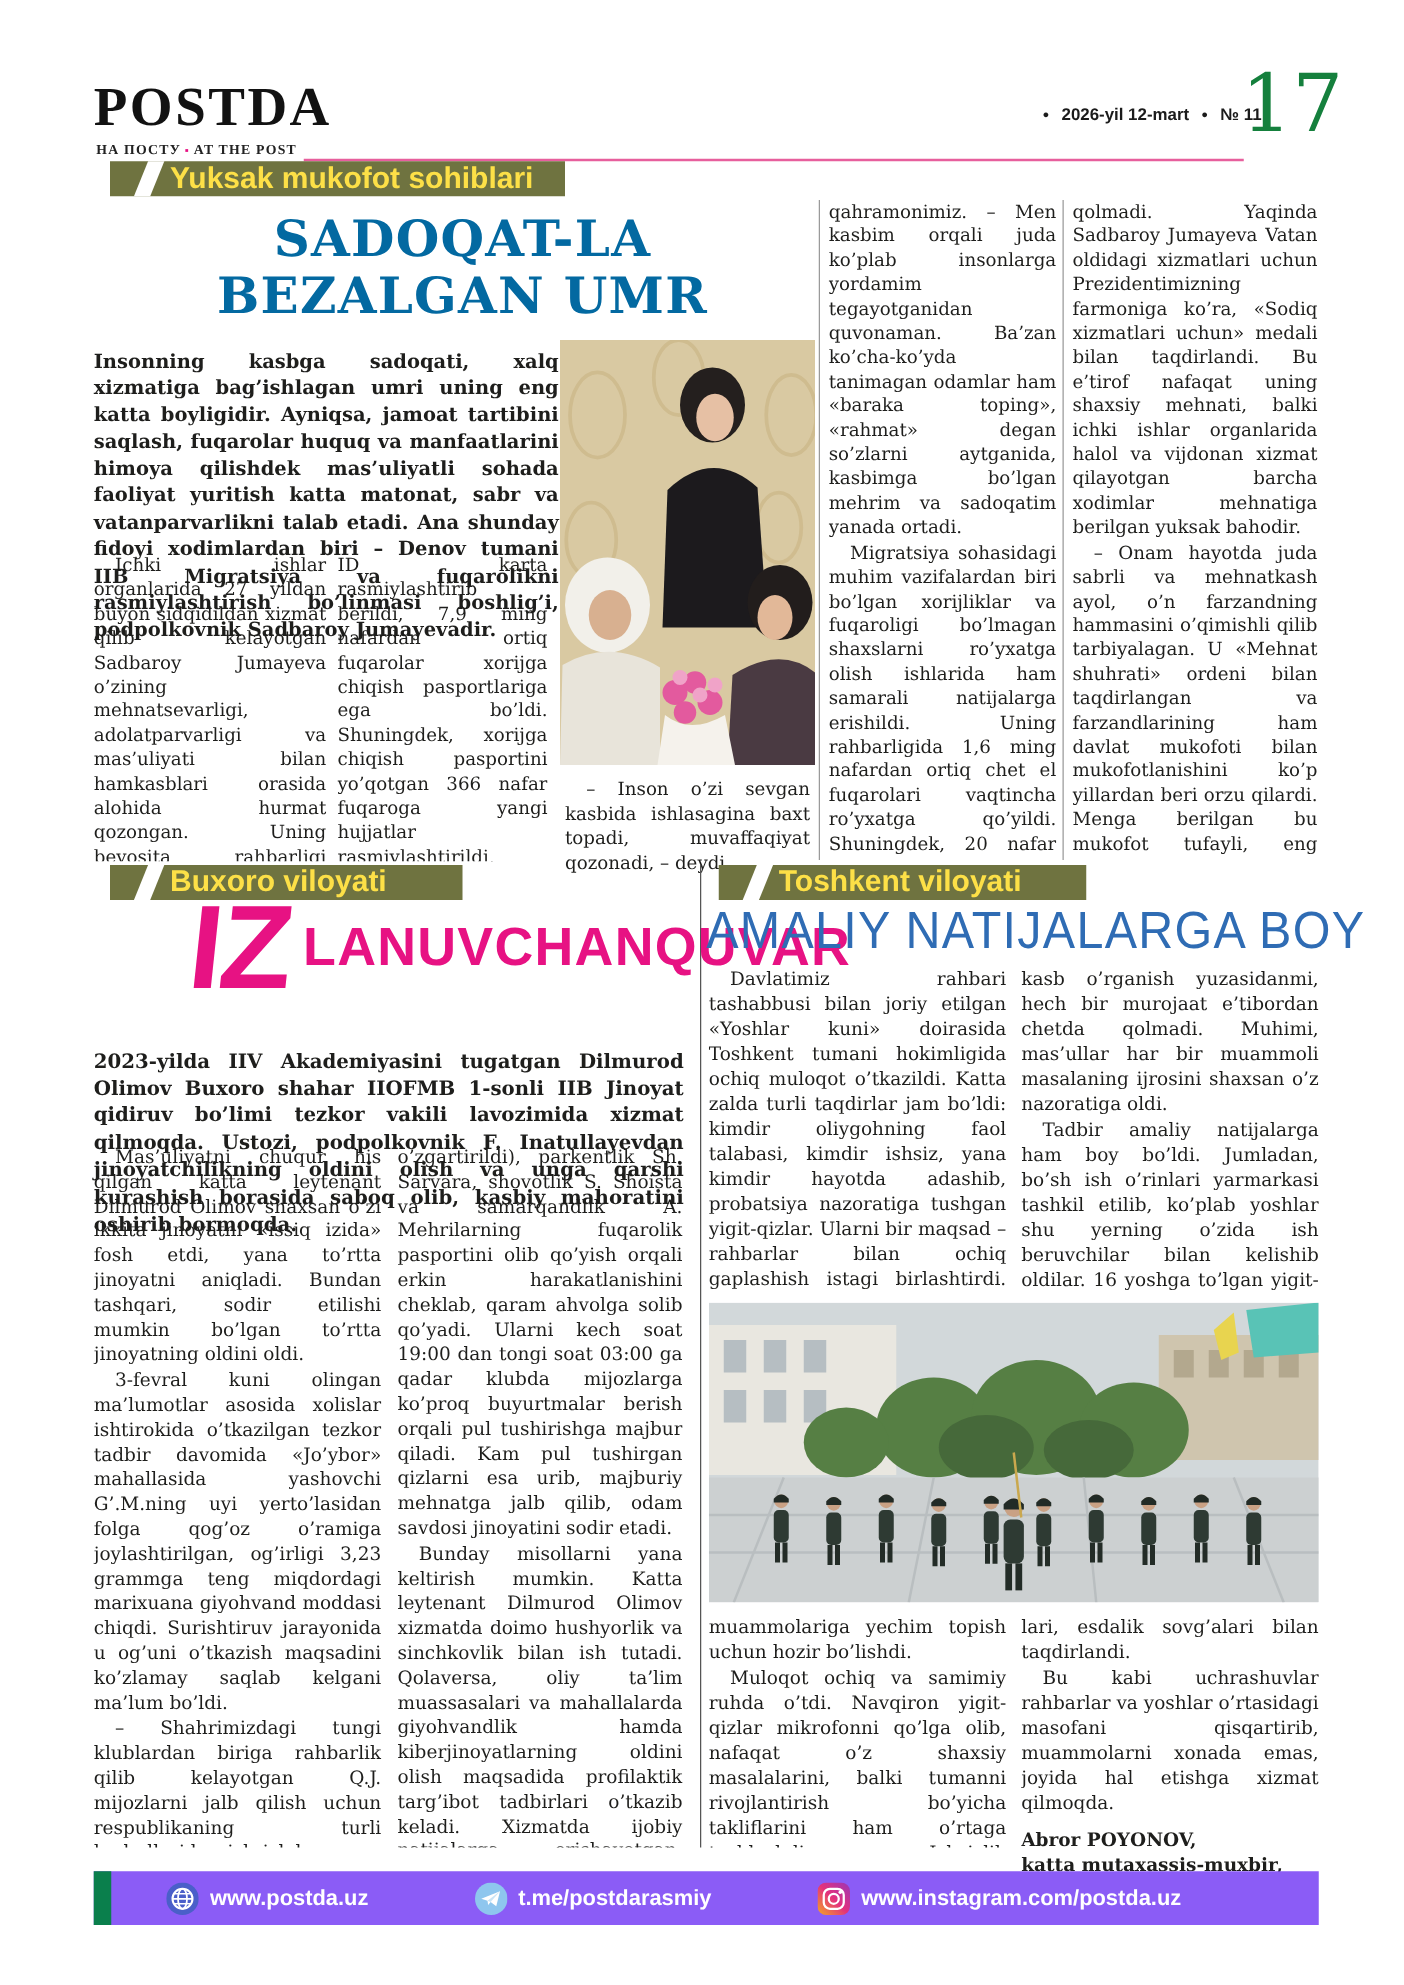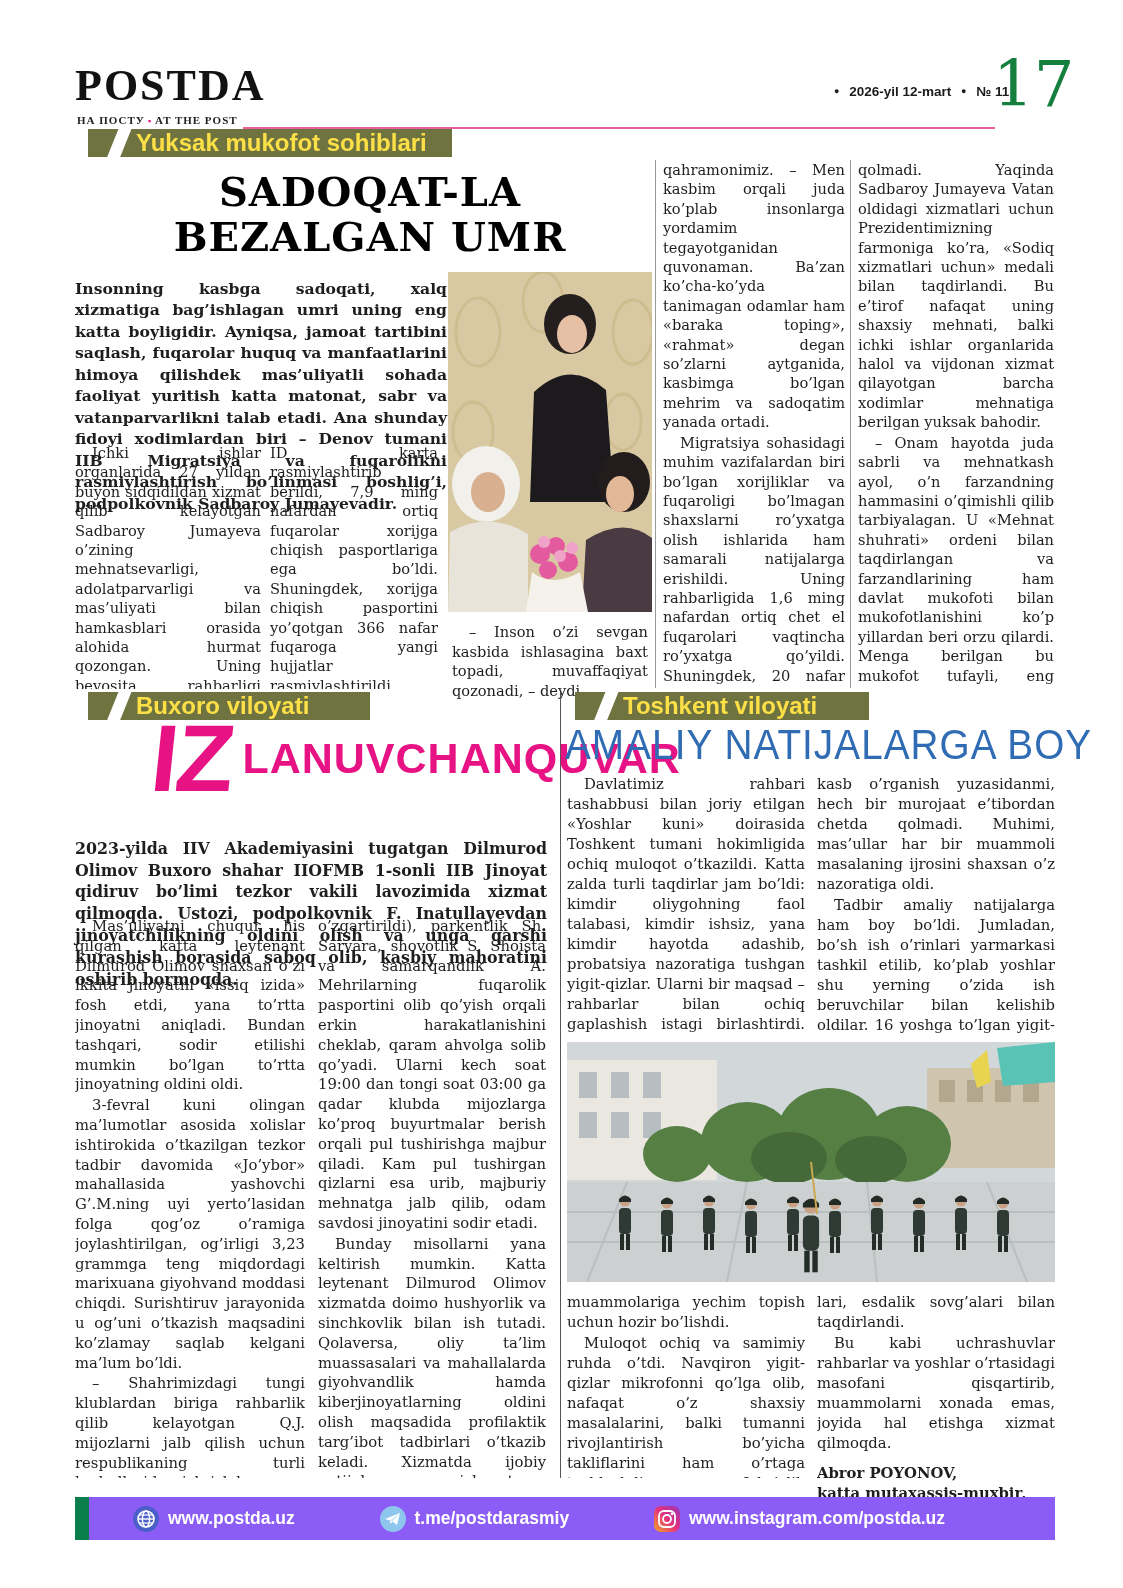--- a/index.html
+++ b/index.html
@@ -21,21 +21,21 @@
 
   
   .kicker{position:absolute;background:#6f7340;color:#fde047;font-family:"Liberation Sans",sans-serif;
         font-weight:700;font-size:24px;line-height:27px;height:28px;padding:0 16px 0 48px;overflow:hidden;}
   .kicker::before{content:"";position:absolute;left:24px;top:-4px;width:13px;height:40px;
         background:#fff;transform:skewX(-22deg);}
 
   
   .headline-green{position:absolute;left:90px;top:170px;width:560px;text-align:center;
         font-family:"DejaVu Serif",serif;font-weight:700;font-size:40px;line-height:1.12;
-        color:#000000;letter-spacing:1px;}
+        color:#0369a1;letter-spacing:1px;}
   .headline-blue{position:absolute;left:565px;top:722px;width:494px;
         font-family:"Liberation Sans",sans-serif;font-weight:400;font-size:38px;
         letter-spacing:1px;color:#2f6cb4;white-space:nowrap;transform:scale(1.02,1.1);
         transform-origin:left top;}
   .title-magenta{position:absolute;left:152px;top:718px;color:#e71283;
         font-family:"Liberation Sans",sans-serif;font-weight:800;display:flex;align-items:center;}
   .title-magenta .big{font-size:95px;line-height:.85;letter-spacing:-2px;transform:skewX(-6deg);}
   .title-magenta .lines{margin-left:10px;display:flex;flex-direction:row;}
   .title-magenta .lines span{font-size:43px;line-height:1.0;letter-spacing:1px;}
 

